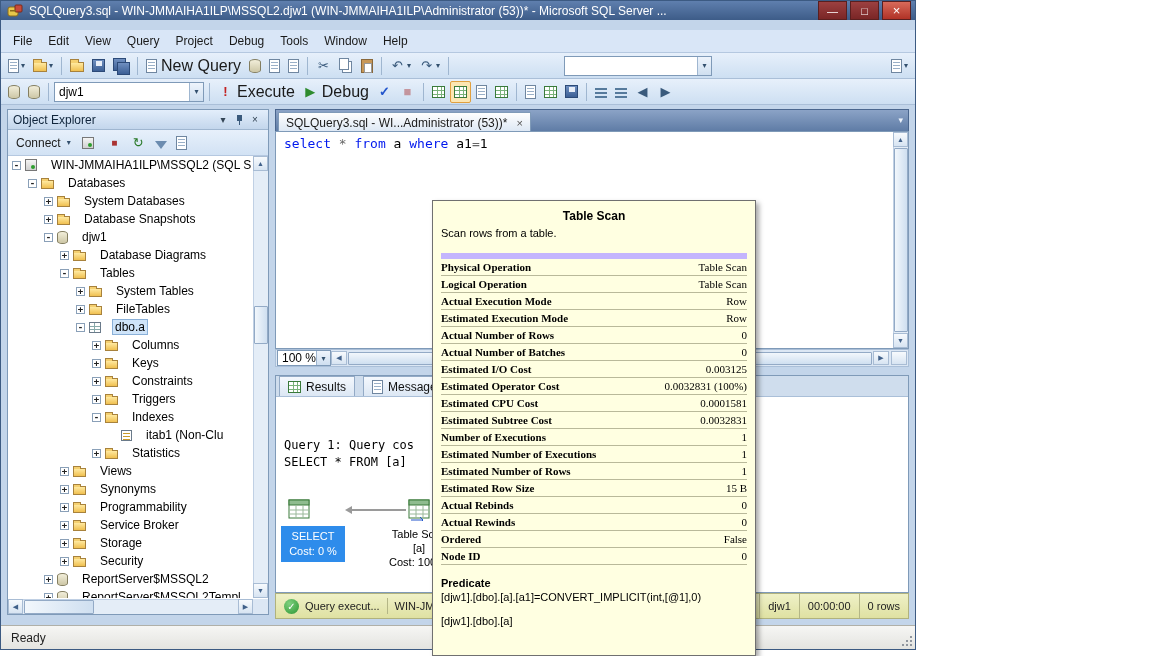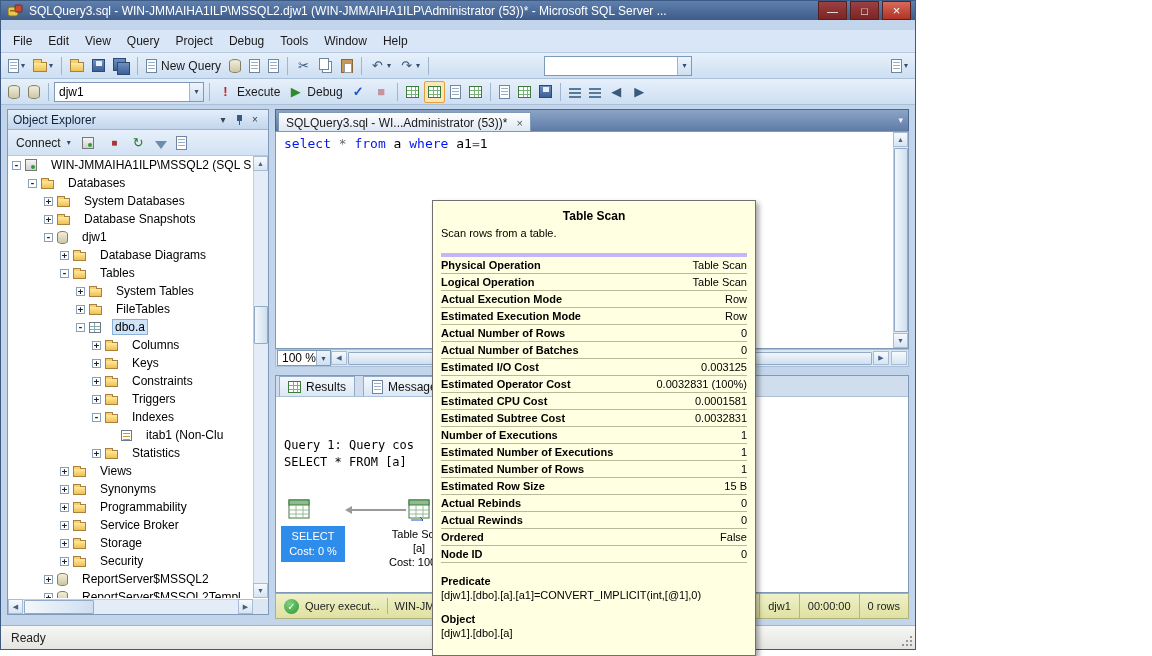--- a/index.html
+++ b/index.html
@@ -23,21 +23,21 @@
   
   .menubar{position:absolute;left:0;top:29px;right:0;height:23px;background:#d9e6f7;
     border-bottom:1px solid #b5c8e0;display:flex;align-items:center;font-size:12px;color:#1a1a1a;padding-left:4px;}
   .menu-item{padding:3px 8px;}
   .toolbar{position:absolute;left:0;right:0;display:flex;align-items:center;
     background:linear-gradient(#e7f0fb,#cddff2);border-bottom:1px solid #aabfd8;padding:0 4px;gap:2px;}
   .tb1{top:52px;height:26px;}
   .tb2{top:78px;height:26px;}
   .tsep{width:1px;height:18px;background:#9fb6d0;margin:0 3px;flex:0 0 auto;}
   .tbtn{display:inline-flex;align-items:center;height:22px;padding:0 3px;border-radius:2px;flex:0 0 auto;}
-  .tbtn .lbl{font-size:12px;margin-left:4px;color:#1a1a1a;white-space:nowrap;}
+  .tbtn .lbl{font-size:16px;margin-left:4px;color:#1a1a1a;white-space:nowrap;}
   .drop{font-size:8px;color:#33506e;margin-left:2px;}
   .gly{font-size:13px;line-height:16px;width:15px;text-align:center;display:inline-block;color:#3a5a7c;}
   .pressed{background:#fce6b2;border:1px solid #e0a040;}
   .disabled{opacity:.45;}
 
   
   .ci{display:inline-block;position:relative;flex:0 0 auto;}
   .ci-page{width:11px;height:14px;background:#fff;border:1px solid #6f86a0;}
   .ci-page::before{content:"";position:absolute;left:1px;top:2px;width:7px;height:1px;background:#9ab0c8;
       box-shadow:0 3px 0 #9ab0c8,0 6px 0 #9ab0c8;}
@@ -160,21 +160,21 @@
   .grip{position:absolute;right:3px;bottom:3px;width:13px;height:13px;}
   .grip::before{content:"";position:absolute;right:0;bottom:0;width:2px;height:2px;background:#90969e;
       box-shadow:0 -4px #90969e,0 -8px #90969e,-4px 0 #90969e,-4px -4px #90969e,-8px 0 #90969e;}
 
   
   .tooltip{position:absolute;left:432px;top:200px;width:324px;height:456px;background:#ffffe1;
       border:1px solid #707070;box-shadow:3px 3px 5px rgba(0,0,0,.35);padding:6px 8px;font-size:11px;color:#000;
       overflow:hidden;z-index:50;}
   .tt-title{text-align:center;font-weight:bold;font-size:12px;margin:2px 0 4px;}
   .tt-desc{margin-bottom:14px;}
-  .tt-rows{border-top:4px solid #c4b5fd;}
+  .tt-rows{border-top:6px solid #c4b5fd;font-family:Liberation Serif, serif;}
   .tt-row{display:flex;justify-content:space-between;align-items:center;height:17px;border-bottom:1px solid #b9b99a;}
   .tt-row .l{font-weight:bold;}
   .tt-sec{margin-top:12px;}
   .tt-sec .l{font-weight:bold;margin-bottom:2px;}
 </style>
 </head>
 <body>
 
 <div id="win">
 
@@ -671,17 +671,16 @@
         <span class="l">Node ID</span>
         <span class="v">0</span>
       </div>
     </div>
   <div id="ttsecs">
       <div class="tt-sec">
         <div class="l">Predicate</div>
         <div>[djw1].[dbo].[a].[a1]=CONVERT_IMPLICIT(int,[@1],0)</div>
       </div>
       <div class="tt-sec">
-        <div class="l">Object</div>
         <div>[djw1].[dbo].[a]</div>
       </div>
     </div>
 </div>
 
 </body></html>

